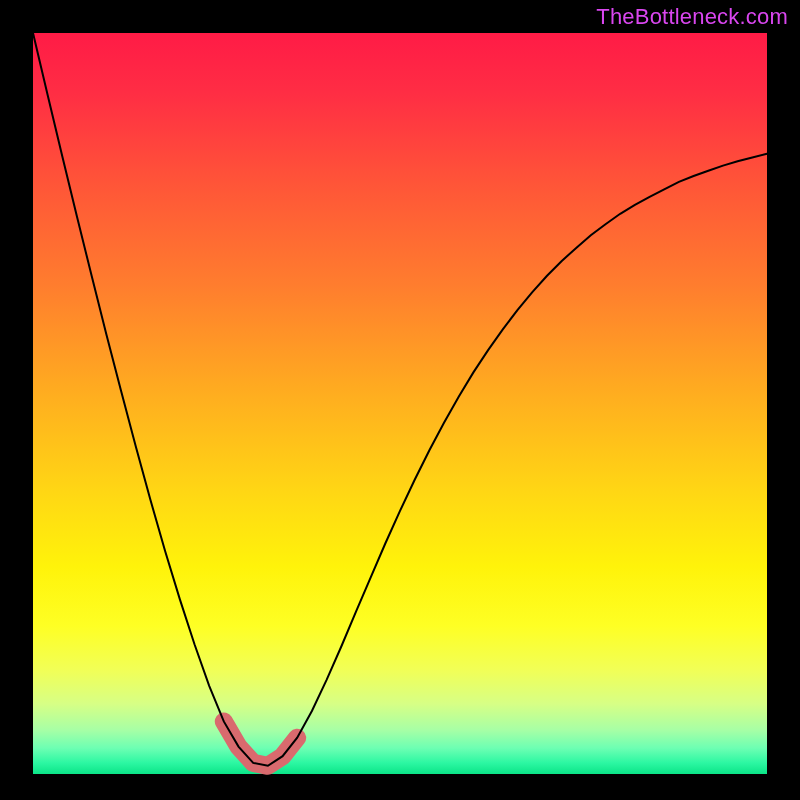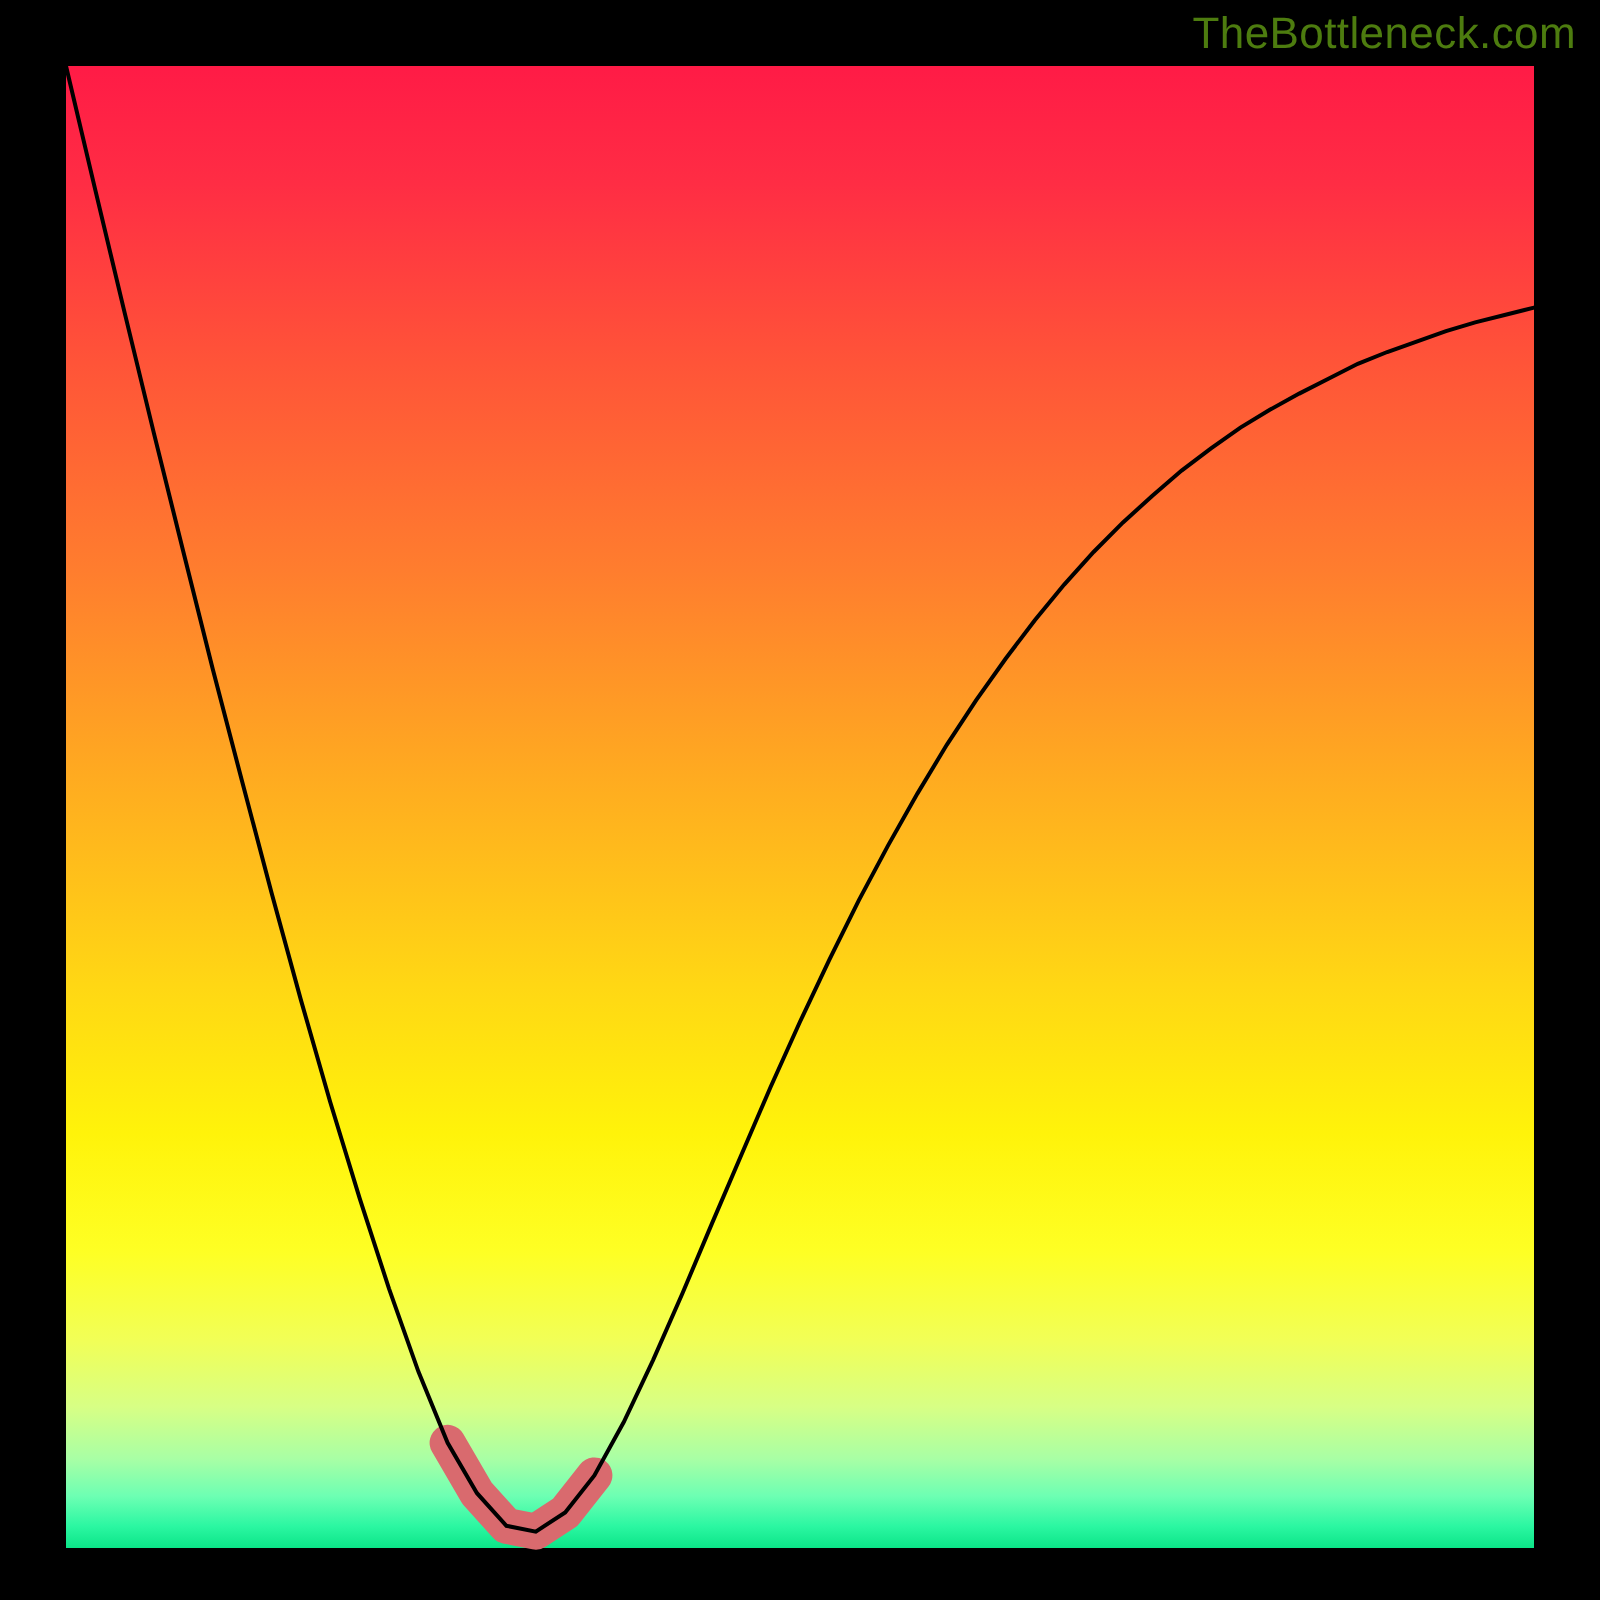--- a/index.html
+++ b/index.html
@@ -14,21 +14,21 @@
   .stage {
     position: relative;
     width: 800px;
     height: 800px;
     background: #000;
   }
   .watermark {
     position: absolute;
     top: 4px;
     right: 12px;
-    color: #4d7c0f;
+    color: #d946ef;
     font-size: 22px;
     font-weight: 500;
     letter-spacing: 0.2px;
     z-index: 10;
   }
   svg {
     position: absolute;
     top: 0;
     left: 0;
   }

